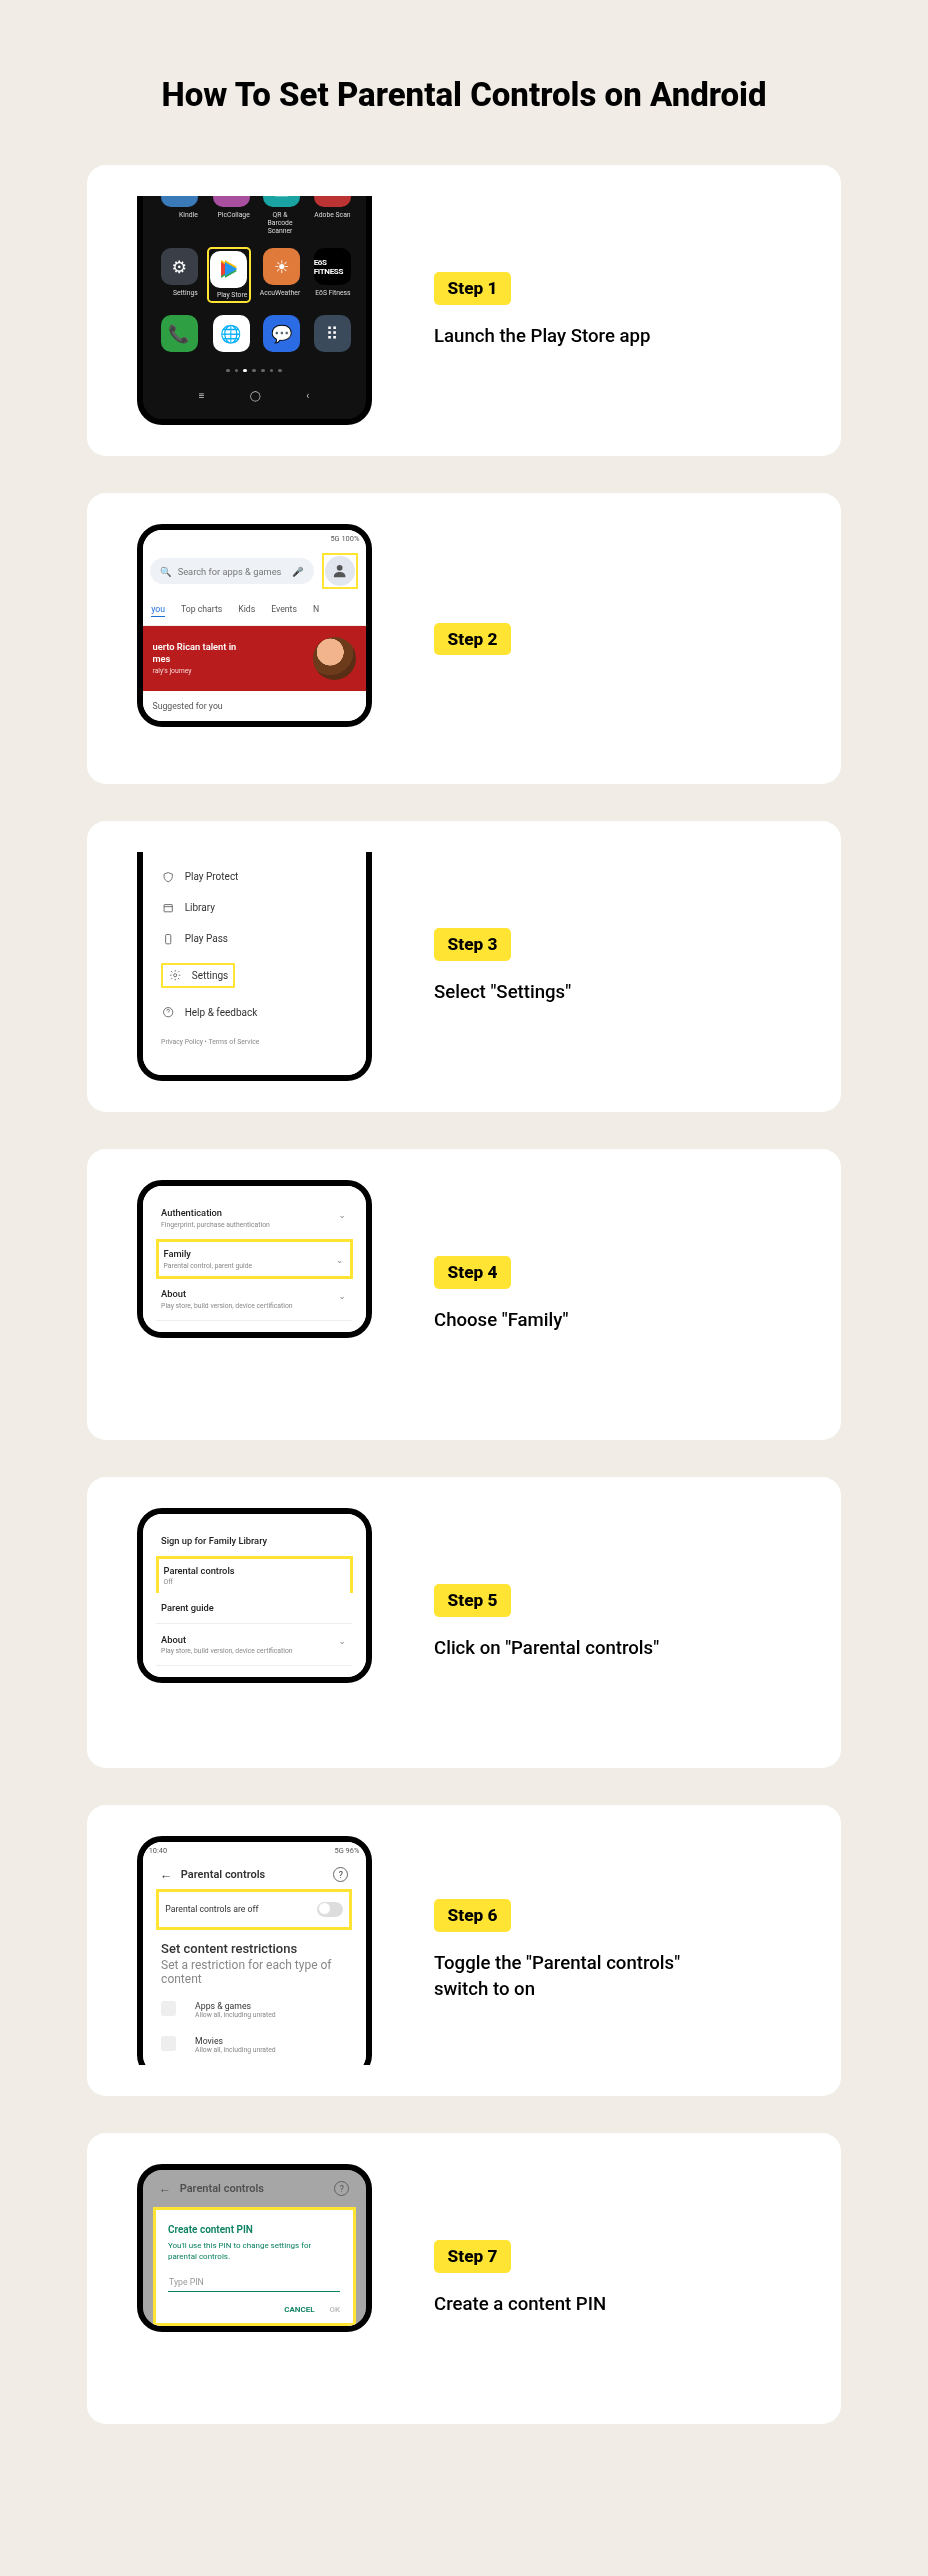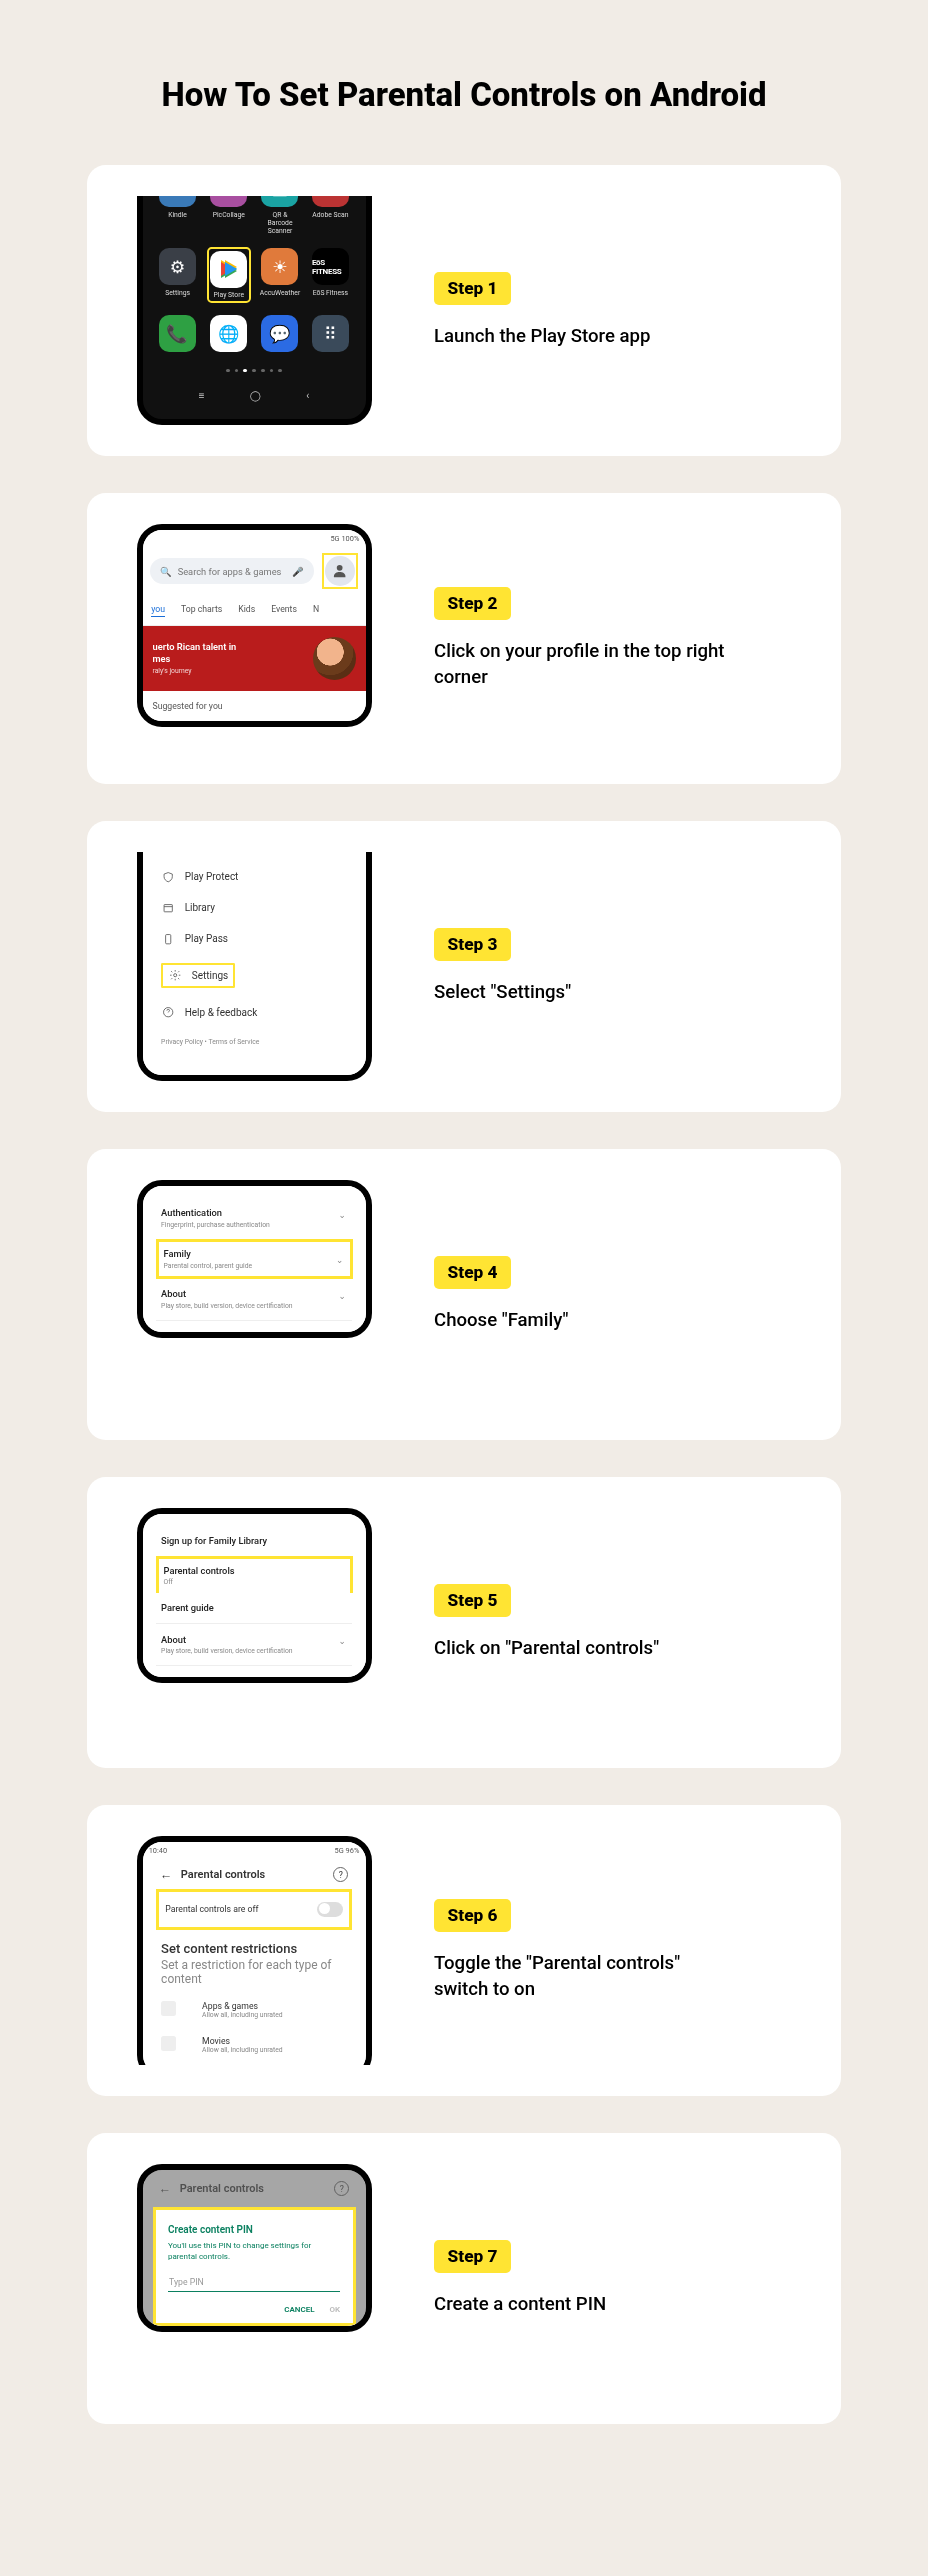--- a/index.html
+++ b/index.html
@@ -63,21 +63,21 @@
   }
   .step-text {
     font-size: 18.6px;
     font-weight: 500;
     line-height: 1.4;
     max-width: 297px;
   }
 
   
   .app-grid { display: grid; grid-template-columns: repeat(4, 1fr); gap: 13.6px 10px; padding: 11px 6.2px 7.4px; }
-  .app { display:flex; flex-direction:column; align-items:center; gap:3.7px; }
+  .app { display:flex; flex-direction:column; align-items:flex-end; gap:3.7px; }
   .app .icon {
     width:37px; height:37px; border-radius:10px; display:flex; align-items:center; justify-content:center;
     background:#444; font-size:17.3px;
   }
   .app .lbl { font-size:6.8px; color:#ddd; text-align:center; }
   .app .icon.white { background:#fff; }
   .app .icon.green { background:#2ea043; }
   .app .icon.orange { background:#e07a3b; }
   .app .icon.black { background:#000; color:#fff; font-size:8px; font-weight:bold; letter-spacing:-0.3px; }
   .app .icon.grid { background:#3a4a5a; }
@@ -124,21 +124,21 @@
   
   .pc-header { display:flex; align-items:center; gap:8.7px; padding:5px 3.7px 6.2px; }
   .pc-header .back { font-size:12.4px;}
   .pc-header .ttl { font-weight:600; font-size:11px; flex:1;}
   .pc-header .q { width:15px;height:15px;border:0.9px solid #666;border-radius:50%; display:flex;align-items:center;justify-content:center;font-size:8.7px;}
   .toggle-row { display:flex; justify-content:space-between; align-items:center; padding:10px 6.2px; border:3.1px solid #ffe433;}
   .toggle { width:26px; height:15px; background:#ddd; border-radius:7.4px; position:relative;}
   .toggle::after { content:''; width:11px;height:11px;background:#fff;border-radius:50%; position:absolute; left:1.9px; top:1.9px;}
   .section-title { font-size:13px; font-weight:500; padding:11px 5px 2.5px;}
   .section-sub { font-size:12px; color:#888; padding:0 5px 6.2px;}
-  .content-row { display:flex; gap:26px; padding:8.7px 5px; }
+  .content-row { display:flex; gap:19px; padding:8.7px 5px; }
   .content-row .ci { width:15px;height:15px; background:#eee; border-radius:2.5px;}
   .content-row .ct .t { font-size:8.7px;} .content-row .ct .s { font-size:6.8px; color:#888;}
 
   
   .dim-overlay { position:absolute; inset:0; background:rgba(0,0,0,0.35); }
   .dialog { position:relative; margin:37px 10px 0; background:#fff; border:3.7px solid #ffe433; padding:13.6px 12.4px 8.7px; }
   .dialog .d-title { color:#0b8060; font-weight:600; font-size:10px; margin-bottom:5px;}
   .dialog .d-body { color:#0b8060; font-size:8px; line-height:1.4; margin-bottom:11px;}
   .dialog .d-input { border-bottom:1.2px solid #0b8060; padding:3.7px 1.2px; color:#999; font-size:8.7px; margin-bottom:13.6px;}
   .dialog .d-actions { display:flex; justify-content:flex-end; gap:15px; font-weight:600; font-size:8px;}
@@ -269,21 +269,20 @@
           <div>mes</div>
           <div style="font-size:6.8px;font-weight:400;opacity:.8;margin-top:2.5px;">raly's journey</div>
         </div>
         <div class="face"></div>
       </div>
       <div class="suggested">Suggested for you</div>
     </div>
   </div>
   <div class="step-col">
     <span class="step-badge">Step 2</span>
-    <div class="step-text">Click on your profile in the top right corner</div>
   </div>
 </div>
 
 <div class="card">
   <div class="phone-wrap">
     <div class="phone light">
       <div class="screen white">
         <div class="menu-list">
           <div class="menu-item"></div>
           <div class="menu-item">

